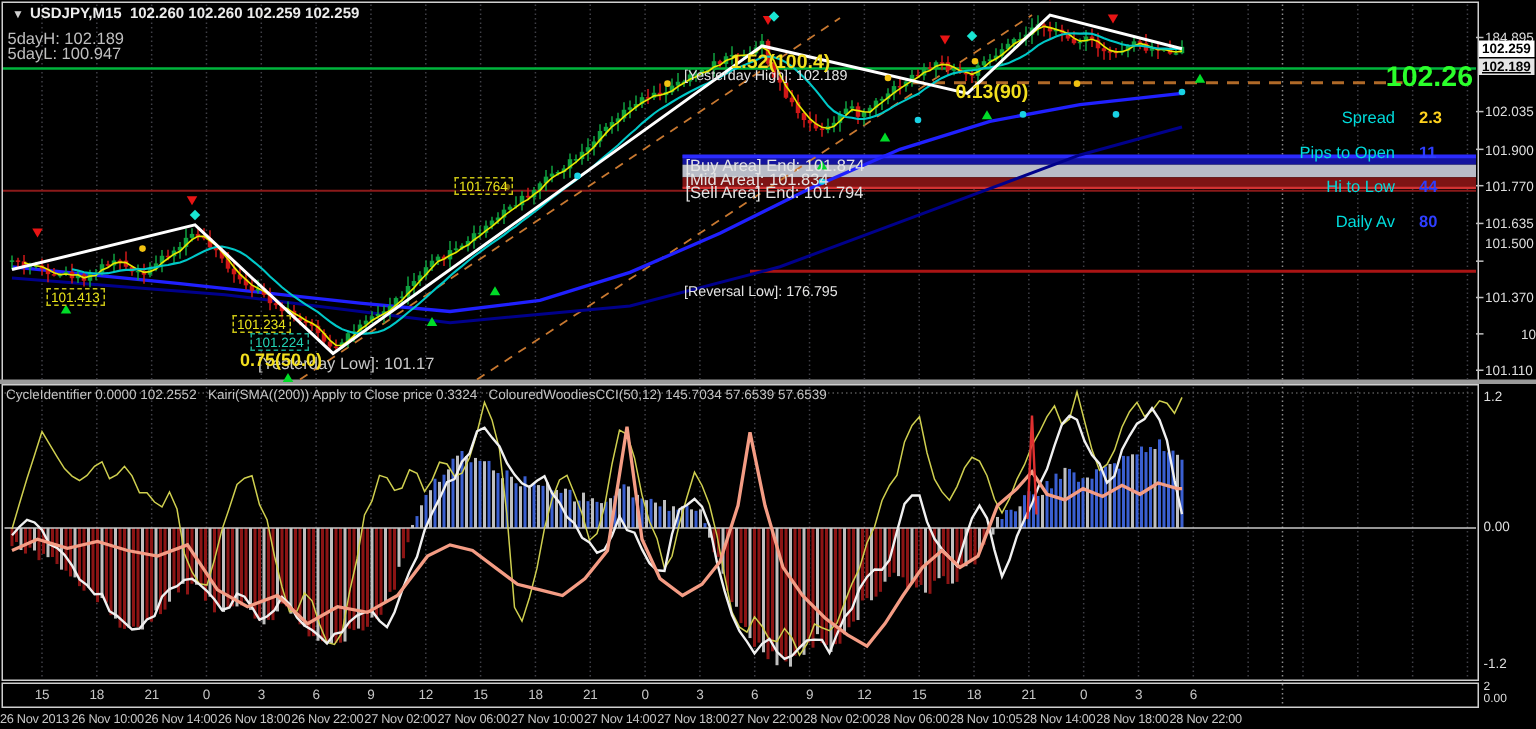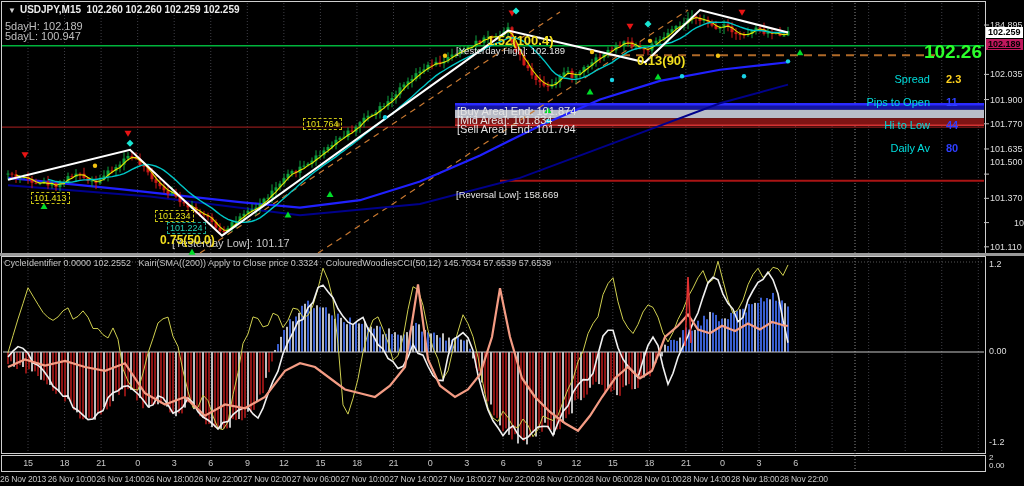--- a/index.html
+++ b/index.html
@@ -850,21 +850,21 @@
   <div class="lbl white-note" style="left:456px;top:46px;font-size:9.5px;">[Yesterday High]: 102.189</div>
   <div class="lbl fib" style="left:487px;top:36px;">1.52(100.4)</div>
   <div class="lbl fib" style="left:637px;top:56px;">0.13(90)</div>
   <div class="lbl boxlbl" style="left:303px;top:118px;">101.764</div>
   <div class="lbl boxlbl" style="left:31px;top:192px;">101.413</div>
   <div class="lbl boxlbl" style="left:155px;top:210px;">101.234</div>
   <div class="lbl boxlbl teal" style="left:167px;top:222px;">101.224</div>
   <div class="lbl white-note" style="left:457px;top:106px;">[Buy Area] End: 101.874</div>
   <div class="lbl white-note" style="left:457px;top:115px;">[Mid Area]: 101.834</div>
   <div class="lbl white-note" style="left:457px;top:124px;">[Sell Area] End: 101.794</div>
-  <div class="lbl white-note" style="left:456px;top:190px;font-size:9.5px;">[Reversal Low]: 158.669</div>
+  <div class="lbl white-note" style="left:456px;top:190px;font-size:9.5px;">[Reversal Low]: 176.795</div>
   <div class="lbl" style="left:172px;top:238px;color:#c8c8c8;">[Yesterday Low]: 101.17</div>
   <div class="lbl fib" style="left:160px;top:235px;font-size:12px;">0.75(50.0)</div>
 
   <div class="qpanel">
     <div class="qprice">102.26</div>
     <div class="qrow">
         <span class="qlabel">Spread</span>
         <span class="qval" style="color:#ffd21e;">2.3</span>
       </div>
     <div class="qrow">
@@ -883,21 +883,21 @@
 
   <div class="lbl indheader" style="left:4px;top:258px;">CycleIdentifier 0.0000 102.2552   Kairi(SMA((200)) Apply to Close price 0.3324   ColouredWoodiesCCI(50,12) 145.7034 57.6539 57.6539</div>
 
   <div class="axis-lbl" style="left:989px;top:259px;">1.2</div>
   <div class="axis-lbl" style="left:989px;top:346px;">0.00</div>
   <div class="axis-lbl" style="left:989px;top:437px;">-1.2</div>
   <div class="axis-lbl" style="left:989px;top:453px;font-size:8px;">2</div>
   <div class="axis-lbl" style="left:989px;top:461px;font-size:8px;">0.00</div>
 
   <div class="axis-box" style="left:986px;top:27px;background:#ffffff;">102.259</div>
-  <div class="axis-box" style="left:986px;top:39px;background:#be185d;text-decoration:underline;">102.189</div>
+  <div class="axis-box" style="left:986px;top:39px;background:#e5e5e5;text-decoration:underline;">102.189</div>
 
   <div id="price-axis">
       <div class="axis-lbl" style="left: 990px; top: 20px;">184.895</div>
       <div class="axis-lbl" style="left: 990px; top: 69.396px;">102.035</div>
       <div class="axis-lbl" style="left: 990px; top: 94.56px;">101.900</div>
       <div class="axis-lbl" style="left: 990px; top: 118.792px;">101.770</div>
       <div class="axis-lbl" style="left: 990px; top: 143.956px;">101.635</div>
       <div class="axis-lbl" style="left: 990px; top: 157px;">101.500</div>
       <div class="axis-lbl" style="left: 990px; top: 193.352px;">101.370</div>
       <div class="axis-lbl" style="left: 990px; top: 217.584px; margin-left: 24px;">101.240</div>
@@ -910,21 +910,21 @@
       <div class="datelbl" style="left: 169.4px; top: 3px;">26 Nov 18:00</div>
       <div class="datelbl" style="left: 218.2px; top: 3px;">26 Nov 22:00</div>
       <div class="datelbl" style="left: 267px; top: 3px;">27 Nov 02:00</div>
       <div class="datelbl" style="left: 315.8px; top: 3px;">27 Nov 06:00</div>
       <div class="datelbl" style="left: 364.6px; top: 3px;">27 Nov 10:00</div>
       <div class="datelbl" style="left: 413.4px; top: 3px;">27 Nov 14:00</div>
       <div class="datelbl" style="left: 462.2px; top: 3px;">27 Nov 18:00</div>
       <div class="datelbl" style="left: 511px; top: 3px;">27 Nov 22:00</div>
       <div class="datelbl" style="left: 559.8px; top: 3px;">28 Nov 02:00</div>
       <div class="datelbl" style="left: 608.6px; top: 3px;">28 Nov 06:00</div>
-      <div class="datelbl" style="left: 657.4px; top: 3px;">28 Nov 01:00</div>
+      <div class="datelbl" style="left: 657.4px; top: 3px;">28 Nov 10:05</div>
       <div class="datelbl" style="left: 706.2px; top: 3px;">28 Nov 14:00</div>
       <div class="datelbl" style="left: 755px; top: 3px;">28 Nov 18:00</div>
       <div class="datelbl" style="left: 803.8px; top: 3px;">28 Nov 22:00</div>
     </div>
   <div id="hour-axis">
       <div class="hourlbl" style="left: 28px; top: 458px; font-size: 9px;">15</div>
       <div class="hourlbl" style="left: 64.55px; top: 458px; font-size: 9px;">18</div>
       <div class="hourlbl" style="left: 101.1px; top: 458px; font-size: 9px;">21</div>
       <div class="hourlbl" style="left: 137.65px; top: 458px; font-size: 9px;">0</div>
       <div class="hourlbl" style="left: 174.2px; top: 458px; font-size: 9px;">3</div>

